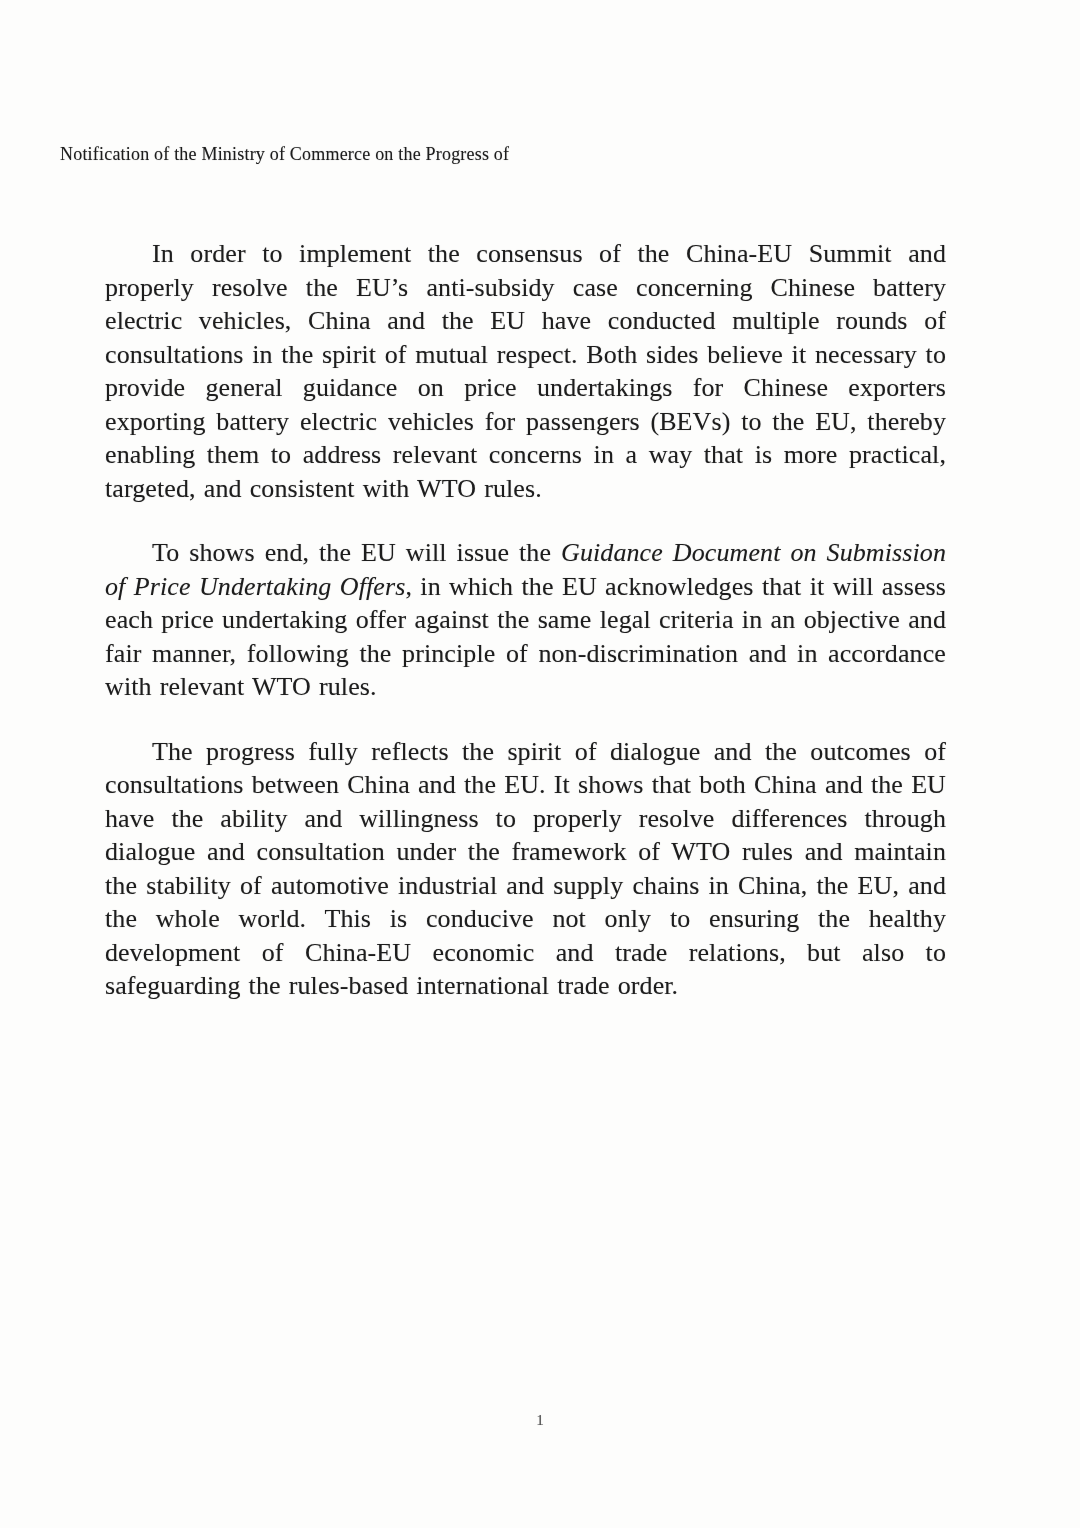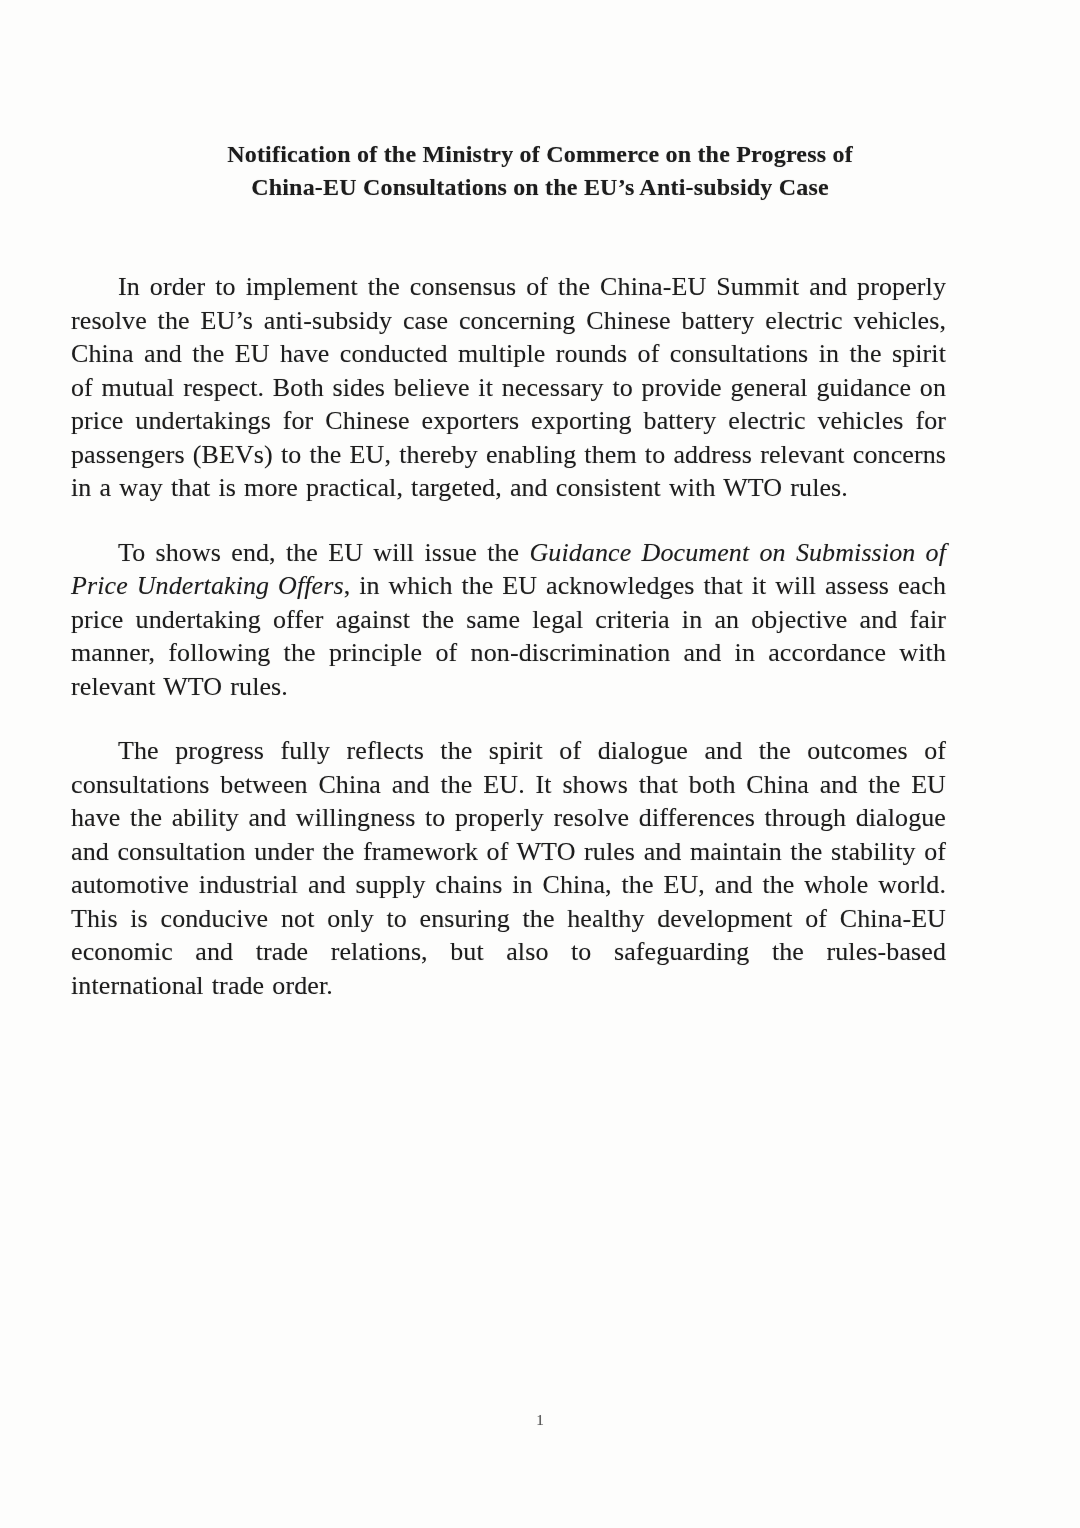--- a/index.html
+++ b/index.html
@@ -14,32 +14,32 @@
     margin: 0 auto;
     background: #fdfdfc;
     font-family: "Liberation Serif", "DejaVu Serif", serif;
     color: #1d1d1d;
     overflow: hidden;
     box-sizing: border-box;
     padding-top: 138px;
   }
   .doc-title {
     margin: 0 60px 66px 60px;
-    text-align: center;
-    font-size: 24px;
-    font-weight: bold;
+    text-align: left;
+    font-size: 18px;
+    font-weight: normal;
     line-height: 33px;
     letter-spacing: 0.2px;
     text-shadow: 0 0 1px rgba(20,20,20,0.35);
   }
   .doc-title .title-line {
     display: block;
   }
   .body-text {
-    margin: 0 134px 0 71px;
+    margin: 0 134px 0 105px;
   }
   .body-text p {
     margin: 0 0 31px 0;
     font-size: 26px;
     line-height: 33.5px;
     text-align: justify;
     text-indent: 47px;
     letter-spacing: 0.1px;
     word-spacing: 1.5px;
     text-shadow: 0 0 1px rgba(20,20,20,0.30);
@@ -58,21 +58,20 @@
     text-shadow: 0 0 1px rgba(60,60,60,0.3);
   }
 </style>
 </head>
 <body>
 
 <div class="page">
 
   <h1 class="doc-title">
     <span class="title-line">Notification of the Ministry of Commerce on the Progress of</span>
-    <span class="title-line">China-EU Consultations on the EU’s Anti-subsidy Case</span>
   </h1>
 
   <div class="body-text">
     <p>In order to implement the consensus of the China-EU Summit and properly resolve the EU’s anti-subsidy case concerning Chinese battery electric vehicles, China and the EU have conducted multiple rounds of consultations in the spirit of mutual respect. Both sides believe it necessary to provide general guidance on price undertakings for Chinese exporters exporting battery electric vehicles for passengers (BEVs) to the EU, thereby enabling them to address relevant concerns in a way that is more practical, targeted, and consistent with WTO rules.</p>
     <p><span>To shows end, the EU will issue the </span><span class="italic">Guidance Document on Submission of Price Undertaking Offers</span><span>, in which the EU acknowledges that it will assess each price undertaking offer against the same legal criteria in an objective and fair manner, following the principle of non-discrimination and in accordance with relevant WTO rules.</span></p>
     <p>The progress fully reflects the spirit of dialogue and the outcomes of consultations between China and the EU. It shows that both China and the EU have the ability and willingness to properly resolve differences through dialogue and consultation under the framework of WTO rules and maintain the stability of automotive industrial and supply chains in China, the EU, and the whole world. This is conducive not only to ensuring the healthy development of China-EU economic and trade relations, but also to safeguarding the rules-based international trade order.</p>
   </div>
 
   <div class="page-number">1</div>
 

